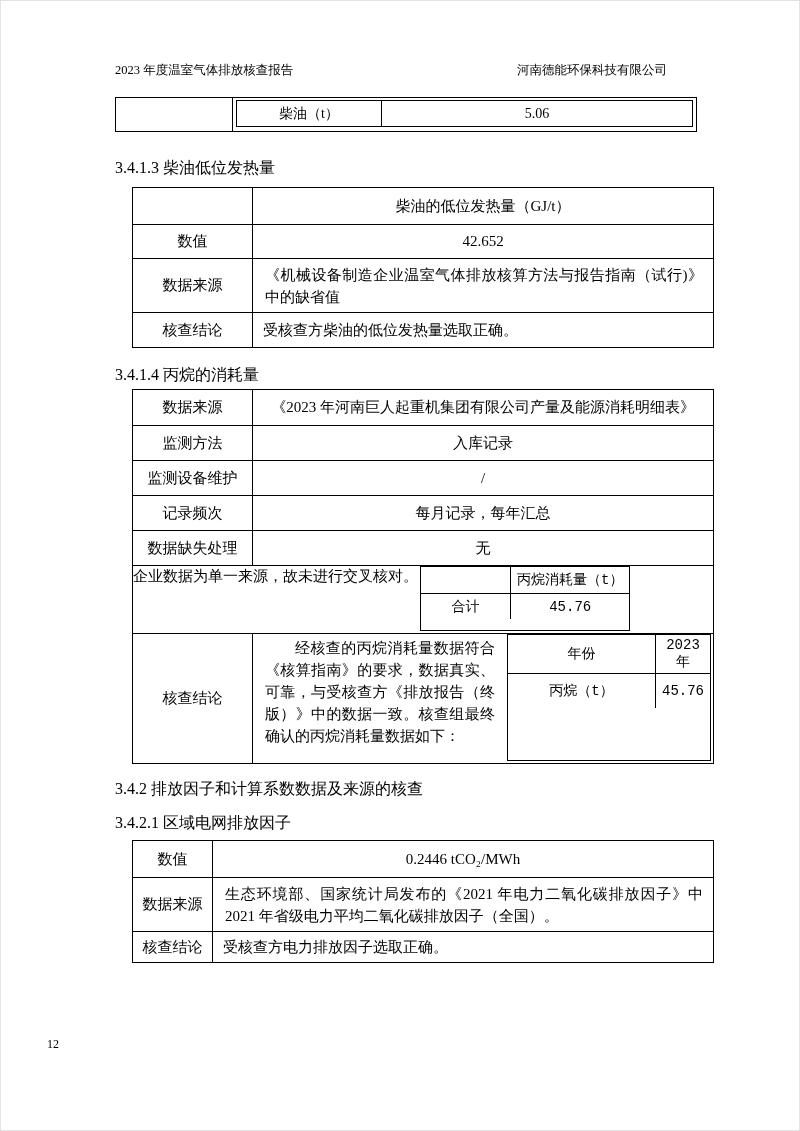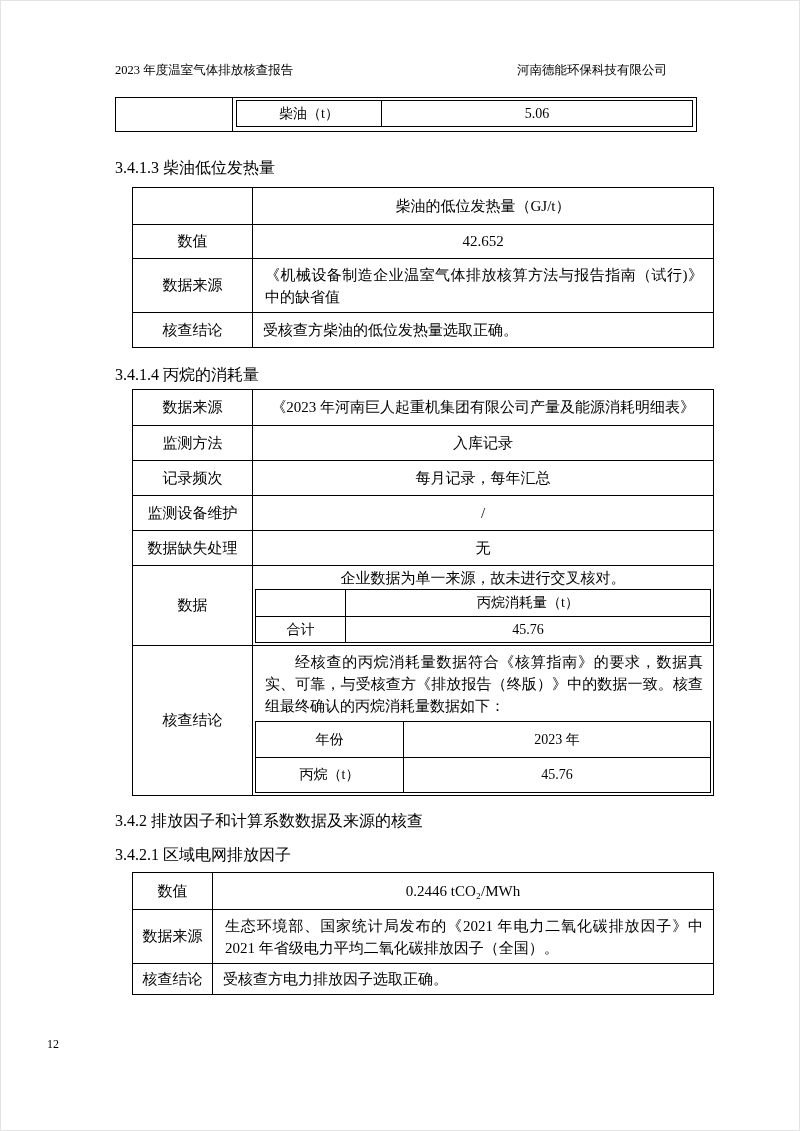--- a/index.html
+++ b/index.html
@@ -29,21 +29,21 @@
     flex:0 0 120px; width:120px;
     border-right:1px solid #000;
     display:flex; align-items:center; justify-content:center;
     text-align:center; font-size:15px; padding:2px 4px;
   }
   .tbl-c .lcell { flex:0 0 80px; width:80px; }
   .vcell { flex:1; min-width:0; font-size:15px; }
   .vc   { display:flex; align-items:center; justify-content:center; text-align:center; padding:2px 8px; }
   .vleft{ display:flex; align-items:center; justify-content:flex-start; text-align:left; padding:2px 10px; }
   .vjust{ display:block; text-align:justify; line-height:22px; padding:5px 10px 4px 12px; }
-  .vcol { display:flex; flex-direction:column; padding:0; }.r31{min-height:31px}.r34{min-height:34px}.r35{min-height:35px}
+  .vcol { display:flex; flex-direction:row; padding:0;font-family:Liberation Mono, monospace; }.r31{min-height:31px}.r34{min-height:34px}.r35{min-height:35px}
   .r36{min-height:36px}.r44{min-height:44px}.r68{min-height:68px}.r130{min-height:130px}
 
   
   .itbl { border:1px solid #000; margin:0 2px 2px 2px; font-size:14px; }
   .irow { display:flex; align-items:stretch; border-top:1px solid #000; }
   .irow:first-child { border-top:none; }
   .ilabel {
     border-right:1px solid #000;
     display:flex; align-items:center; justify-content:center;
     text-align:center; padding:2px 4px;
@@ -120,34 +120,33 @@
   <div class="tbl">
     <div class="trow r35">
       <div class="lcell">数据来源</div>
       <div class="vcell vc">《2023 年河南巨人起重机集团有限公司产量及能源消耗明细表》</div>
     </div>
     <div class="trow r35">
       <div class="lcell">监测方法</div>
       <div class="vcell vc">入库记录</div>
     </div>
     <div class="trow r35">
+      <div class="lcell">监测设备维护</div>
+      <div class="vcell vc">/</div>
+    </div>
+    <div class="trow r35">
       <div class="lcell">记录频次</div>
       <div class="vcell vc">每月记录，每年汇总</div>
-    </div>
-    <div class="trow r35">
-      <div class="lcell">监测设备维护</div>
-      <div class="vcell vc">/</div>
     </div>
     <div class="trow r35">
       <div class="lcell">数据缺失处理</div>
       <div class="vcell vc">无</div>
     </div>
 
     <div class="trow r68">
-      <div class="lcell">数据</div>
       <div class="vcell vcol">
         <div class="note">企业数据为单一来源，故未进行交叉核对。</div>
         <div class="itbl itbl-a">
           <div class="irow">
             <div class="ilabel"></div>
             <div class="ivalue">丙烷消耗量（t）</div>
           </div>
           <div class="irow">
             <div class="ilabel">合计</div>
             <div class="ivalue">45.76</div>

